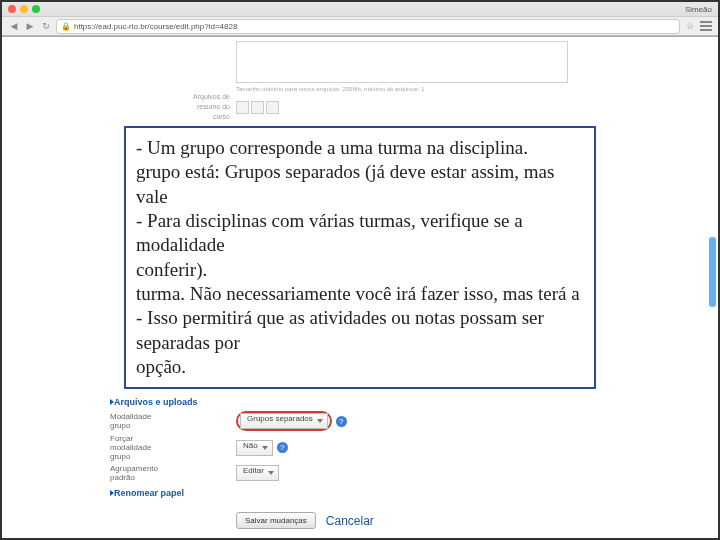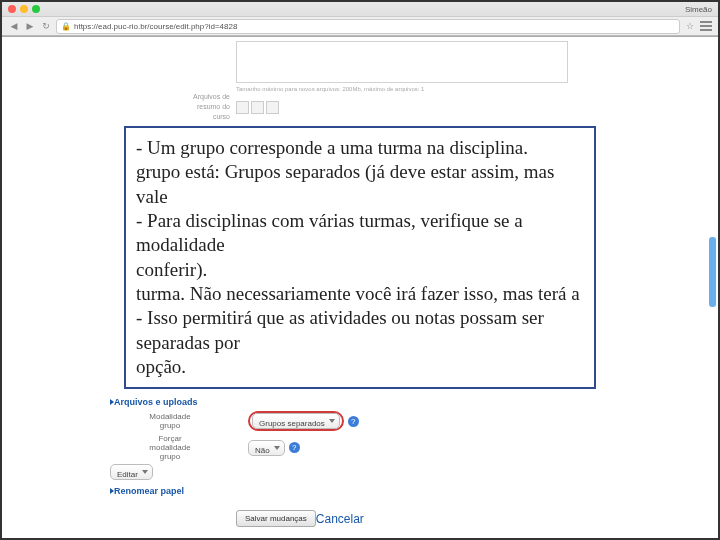--- a/index.html
+++ b/index.html
@@ -35,26 +35,26 @@
   .icons{display:flex;gap:2px}
   .ic{width:11px;height:11px;border:1px solid #ccc;background:#f3f3f3}
   
   .note{position:relative;margin:4px 14px 8px;border:2px solid #2d4b8e;background:#fff;padding:8px 10px;font-size:19px;line-height:1.28;color:#222;font-family:Liberation Serif, serif}
   
   .sections{font-size:9px;color:#1857a6}
   .sec-h{display:flex;align-items:center;font-weight:bold;color:#1857a6;margin:6px 0 4px;font-size:9px}
   .tri{display:inline-block;width:0;height:0;border-left:4px solid #1857a6;border-top:3px solid transparent;border-bottom:3px solid transparent}
   .tri.open{border-left:3px solid transparent;border-right:3px solid transparent;border-top:4px solid #1857a6}
   .fld{display:flex;align-items:center;margin:3px 0}
-  .fld .flbl{width:120px;text-align:center;padding-right:18px;color:#6a6a6a;font-size:8px;line-height:9px}
-  .sel{display:inline-flex;align-items:flex-end;border:1px solid #bcbcbc;border-radius:5px;background:linear-gradient(#fff,#ececec);height:14px;padding:0 14px 0 6px;font-size:8px;color:#444;position:relative}
+  .fld .flbl{width:120px;text-align:left;padding-right:6px;color:#6a6a6a;font-size:8px;line-height:9px}
+  .sel{display:inline-flex;align-items:flex-start;border:1px solid #bcbcbc;border-radius:0;background:linear-gradient(#fff,#ececec);height:14px;padding:0 14px 0 6px;font-size:8px;color:#444;position:relative}
   .sel:after{content:"";position:absolute;right:4px;top:5px;border-left:3px solid transparent;border-right:3px solid transparent;border-top:4px solid #777}
   .ring{border:2px solid #d23a3a;border-radius:10px;padding:0 2px}
   .help{display:inline-flex;width:11px;height:11px;border-radius:50%;background:#3b7dd8;color:#fff;font-size:8px;align-items:center;justify-content:center;margin-left:4px}
-  .actions{display:flex;align-items:center;margin:14px 0 0 126px}
+  .actions{display:flex;gap:10px;align-items:center;margin:14px 0 0 126px}
   .btn-primary{background:linear-gradient(#fdfdfd,#e2e2e2);border:1px solid #aaa;border-radius:3px;padding:3px 8px;font-size:8px;color:#333}
   .link{color:#1857a6;font-size:12px}
 </style>
 </head>
 <body>
 
 <div class="stage">
 
   <div class="chrome">
     <div class="titlebar">
@@ -136,20 +136,22 @@
           <div class="flbl" style="white-space:pre-line">Forçar
 modalidade
 grupo</div>
           <span class="sel">
             <span>Não</span>
           </span>
           <span class="help">?</span>
         </div>
 
         <div class="fld">
+          <div class="flbl" style="white-space:pre-line">Agrupamento
+padrão</div>
           <span class="sel">
             <span>Editar</span>
           </span>
         </div>
 
         <div class="sec-h">
           <span class="tri"></span>
           <span>Renomear papel</span>
         </div>
 

